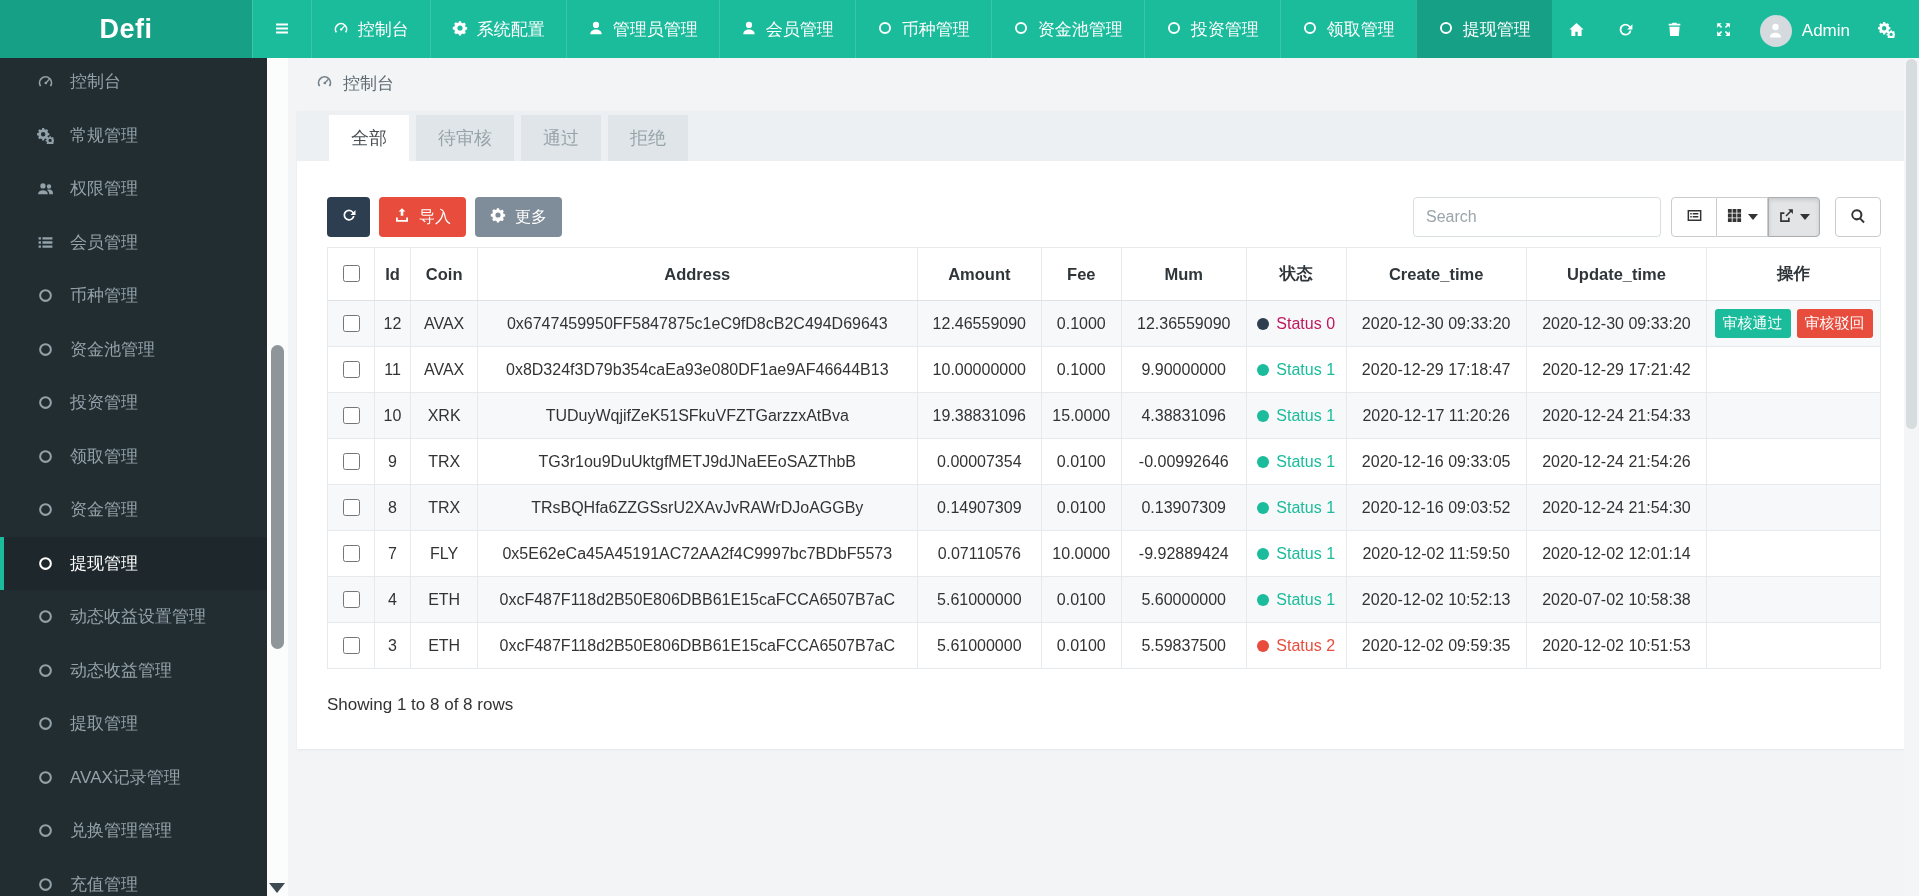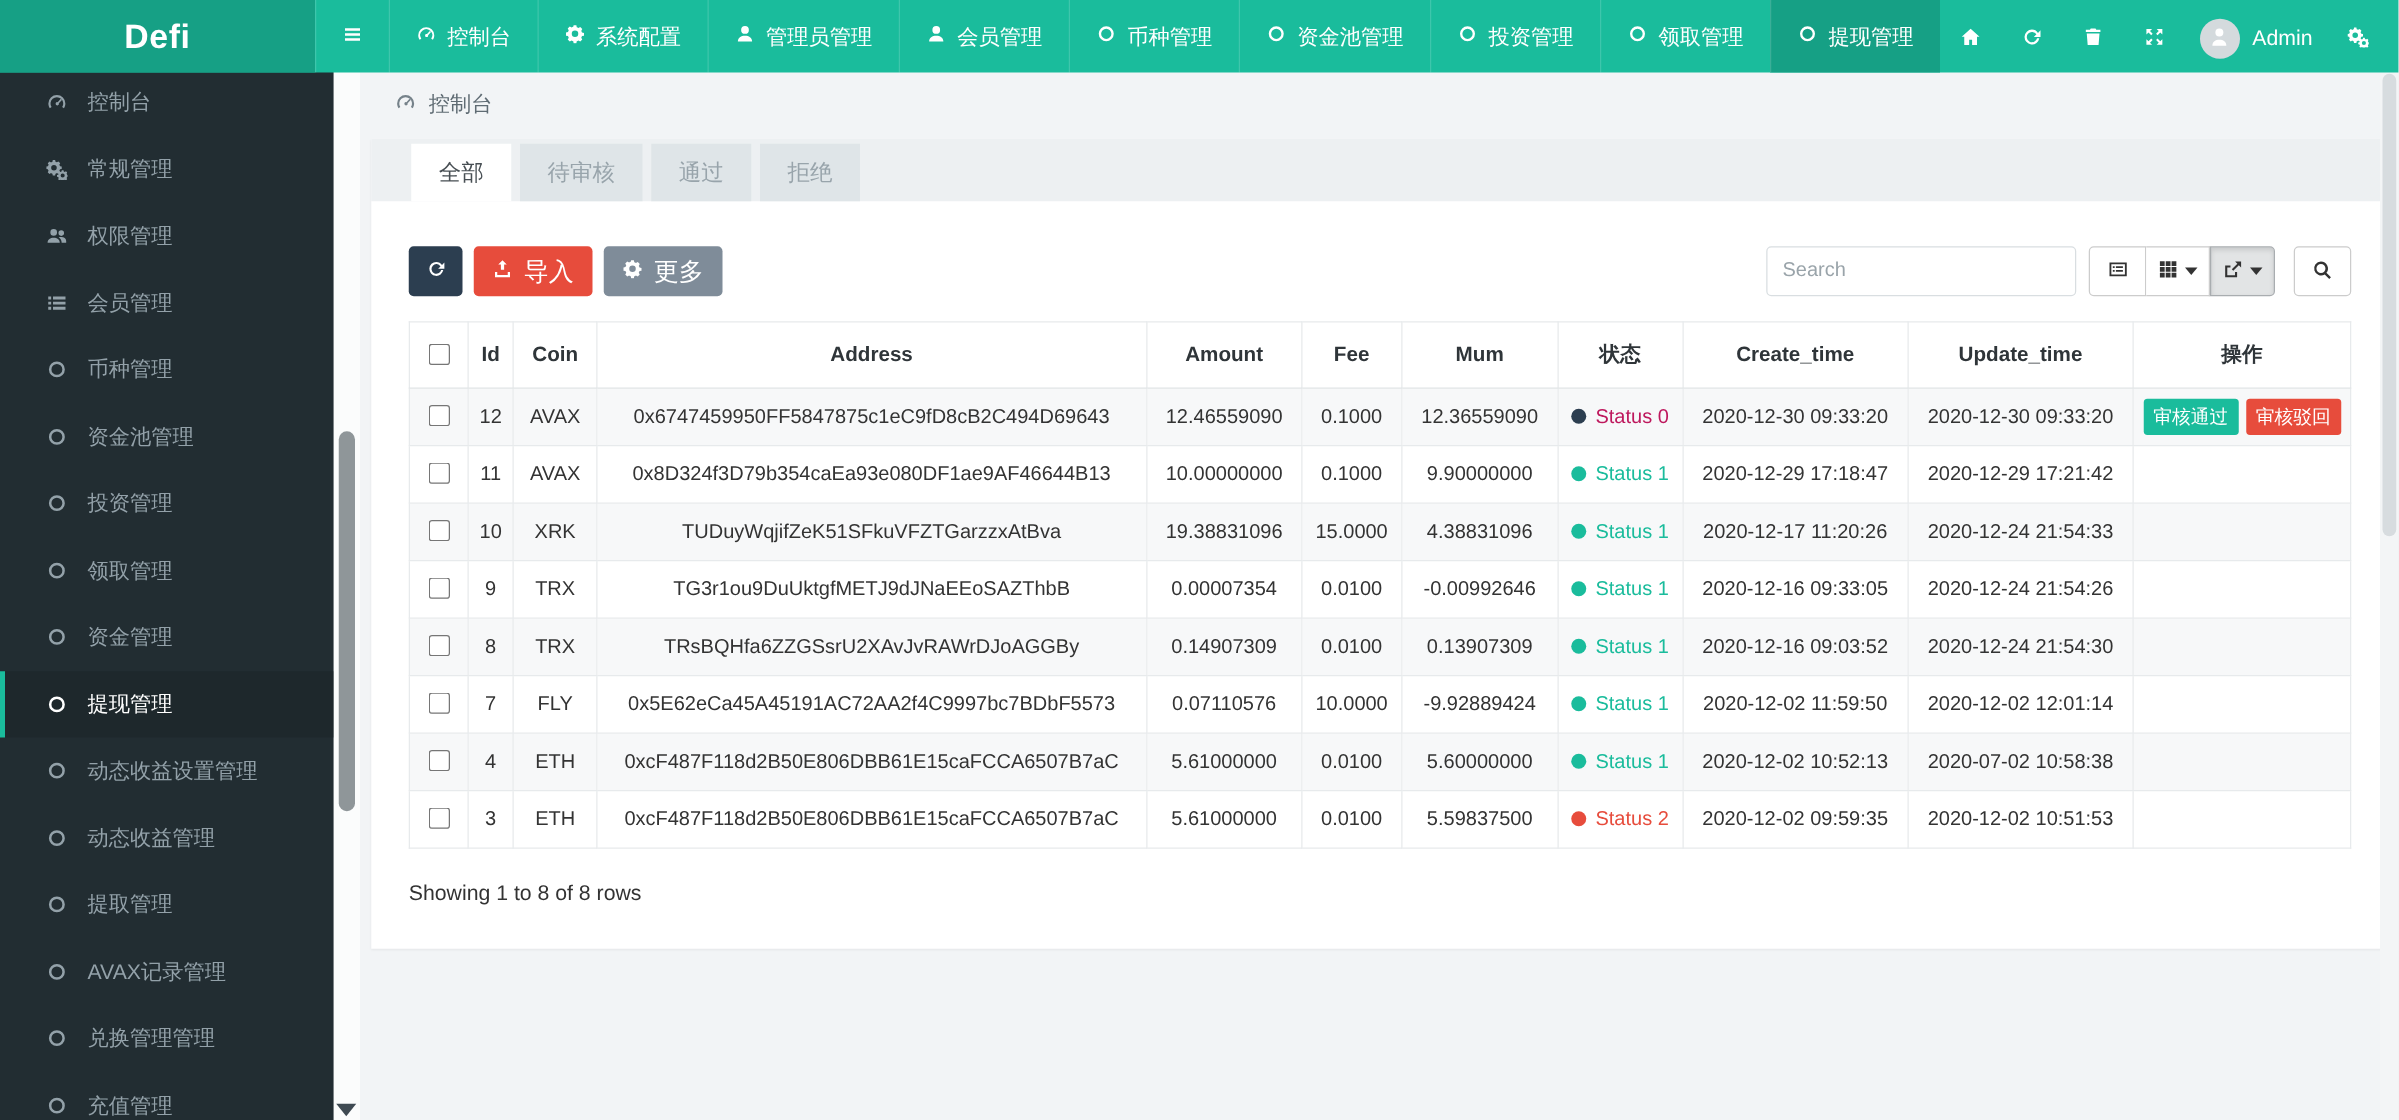--- a/index.html
+++ b/index.html
@@ -35,21 +35,21 @@
   
   .content{position:absolute;top:55px;left:288px;right:0;bottom:0;}
   .breadcrumb{height:56px;display:flex;align-items:center;padding-left:28px;color:#5f6b73;font-size:17px;gap:10px;}
   .panel{margin:0 10px 0 9px;background:#fff;box-shadow:0 1px 2px rgba(0,0,0,.06);}
   .panel-head{background:#edf0f2;height:50px;display:flex;align-items:flex-end;padding-left:32px;}
   .tab{height:46px;line-height:46px;padding:0 22px;background:#dfe5e8;color:#98a4ab;font-size:18px;
        cursor:pointer;margin-right:7px;}
   .tab.active{background:#fff;color:#484f54;}
   .panel-body{padding:36px 28px 34px 30px;}
   .toolbar{display:flex;align-items:center;}
-  .btn{border:none;border-radius:4px;color:#fff;font-size:20px;height:40px;display:inline-flex;
+  .btn{border:none;border-radius:4px;color:#fff;font-size:16px;height:40px;display:inline-flex;
        align-items:center;gap:9px;padding:0 15px;cursor:pointer;font-family:Liberation Mono, monospace;text-align:center;}
   .btn .icon{font-size:16px;}
   .btn-refresh{background:#2c3e50;width:43px;justify-content:center;padding:0;}
   .btn-import{background:#e74c3c;margin-left:9px;}
   .btn-more{background:#7f8c99;margin-left:9px;}
   .toolbar-right{margin-left:auto;display:flex;align-items:center;border-radius:12px;}
   .search-input{width:222px;height:38px;border:1px solid #d9dee1;border-radius:4px;padding:0 12px;
                 font-size:16px;color:#333;font-family:inherit;outline:none;}
   .search-input::placeholder{color:#9aa4aa;}
   .btn-group{display:flex;margin-left:10px;}
@@ -57,21 +57,21 @@
             justify-content:center;gap:5px;color:#333;font-size:17px;cursor:pointer;box-sizing:border-box;padding:0 9px;}
   .tool-btn+.tool-btn{border-left:none;}
   .tool-btn:first-child{border-radius:4px 0 0 4px;}
   .tool-btn:last-child{border-radius:0 4px 4px 0;}
   .tool-btn.pressed{background:#e2e4e5;border:1px solid #a9adb0;box-shadow:inset 0 2px 4px rgba(0,0,0,.12);}
   .caret{display:inline-block;width:0;height:0;border-left:5px solid transparent;
          border-right:5px solid transparent;border-top:6px solid #333;}
   .btn-search-sep{margin-left:15px;width:46px;height:40px;background:#fff;border:1px solid #ccc;border-radius:4px;
          display:flex;align-items:center;justify-content:center;color:#333;font-size:18px;cursor:pointer;box-sizing:border-box;}
   
-  .data-table{margin-top:20px;border-collapse:collapse;table-layout:fixed;font-size:16px;color:#333;}
+  .data-table{margin-top:10px;border-collapse:collapse;table-layout:fixed;font-size:16px;color:#333;}
   .data-table th{font-weight:bold;height:52px;font-size:16.5px;color:#2f3539;}
   .data-table td{height:45px;}
   .data-table th,.data-table td{border:1px solid #e7eaec;text-align:center;padding:0 6px;
         overflow:hidden;white-space:nowrap;}
   .data-table thead th{border-bottom:1px solid #dfe3e5;background:#fff;}
   .data-table tbody tr:nth-child(odd){background:#f7f8f9;}
   .data-table input[type=checkbox]{width:17px;height:17px;cursor:pointer;}
   .status-dot{display:inline-block;width:12px;height:12px;border-radius:50%;margin-right:7px;vertical-align:-1px;}
   .status-0{color:#be185d;text-align:right;} .status-0 .status-dot{background:#2c3e50;}
   .status-1{color:#1abc9c;} .status-1 .status-dot{background:#1abc9c;}

